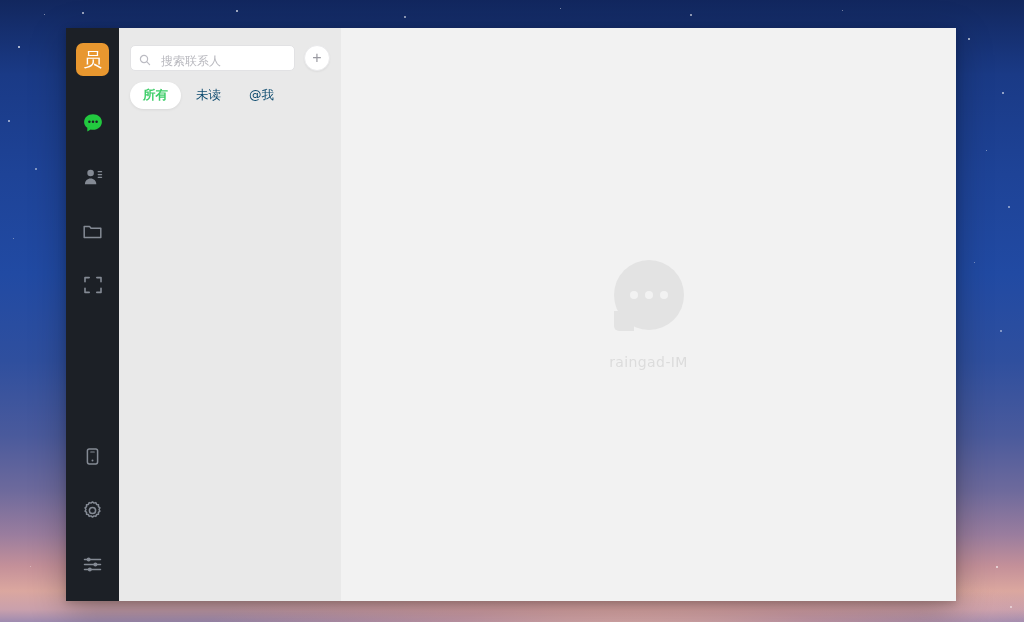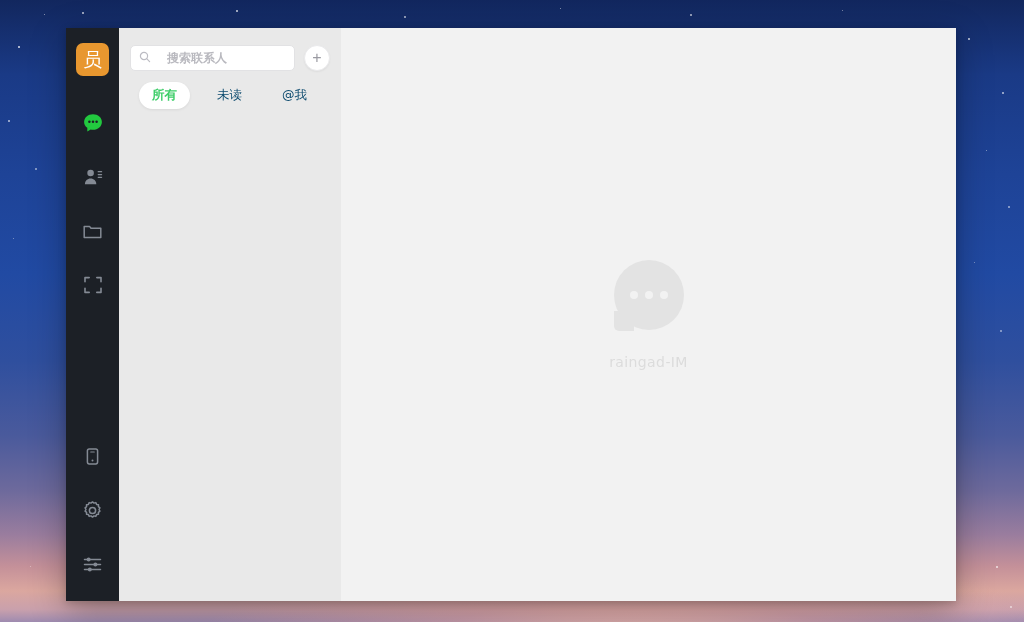--- a/index.html
+++ b/index.html
@@ -72,35 +72,35 @@
     background:#e9e9e9;
     display:flex; flex-direction:column;
   }
   #search-row {
     display:flex; align-items:center; gap:9px;
     padding:17px 11px 0 11px;
   }
   #search-box {
     flex:1 1 auto; height:26px;
     background:#fff; border:1px solid #e2e2e4; border-radius:5px;
-    display:flex; align-items:center; padding:0 8px; gap:16px;font-weight:bold;
+    display:flex; align-items:flex-end; padding:0 8px; gap:10px;
   }
   #search-box .ph {
     font-size:12px; color:#b9b9bf;
     font-family:"DejaVu Sans",sans-serif;
     white-space:nowrap; overflow:hidden;
   }
   #add-btn {
     width:26px; height:26px; border-radius:50%;
     background:#fff; border:1px solid #eaeaec;
     display:flex; align-items:center; justify-content:center;
     color:#9a9aa2; font-size:16px; line-height:1;
     box-shadow:0 1px 2px rgba(0,0,0,.05);
   }
-  #tabs { display:flex; align-items:center; padding:11px 11px 0 20px; gap:14px; }
+  #tabs { display:flex; align-items:center; padding:11px 11px 0 11px; gap:2px; }
   .tab {
     font-size:12.5px; color:#0c4a6e; padding:5px 13px; border-radius:14px;
     font-family:"DejaVu Sans",sans-serif; white-space:nowrap;
   }
   .tab.active {
     background:#fff; color:#3fce6a; font-weight:bold;
     box-shadow:0 1px 3px rgba(0,0,0,.07);
   }
   #list-body { flex:1 1 auto; }
 

